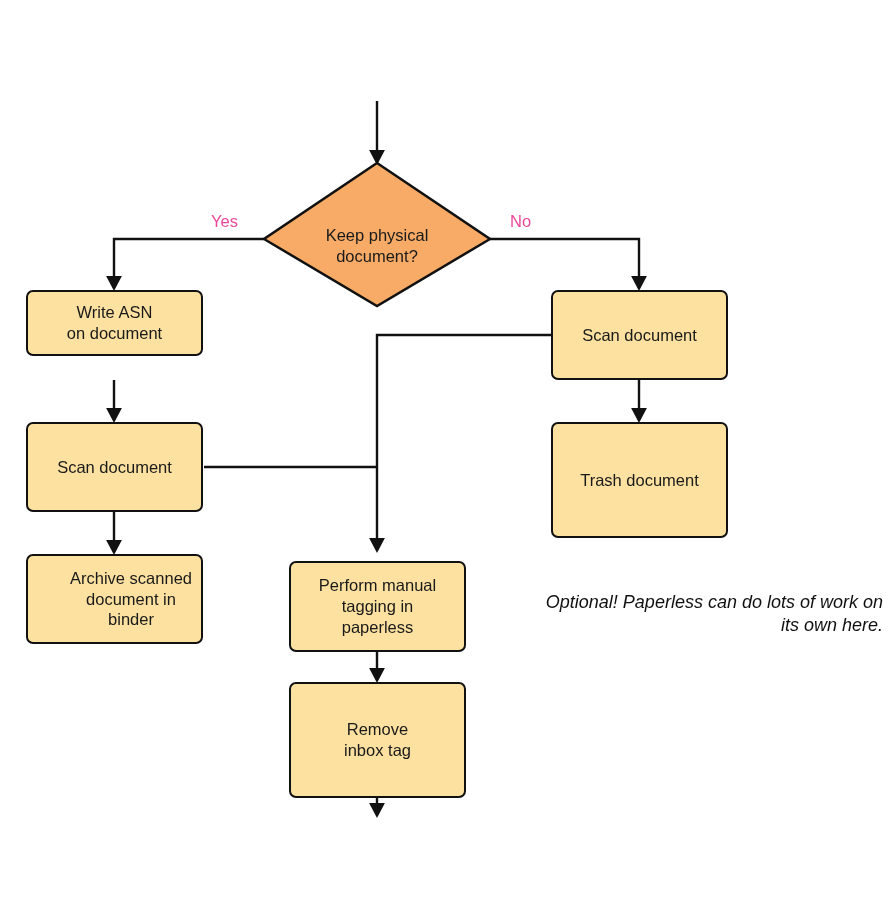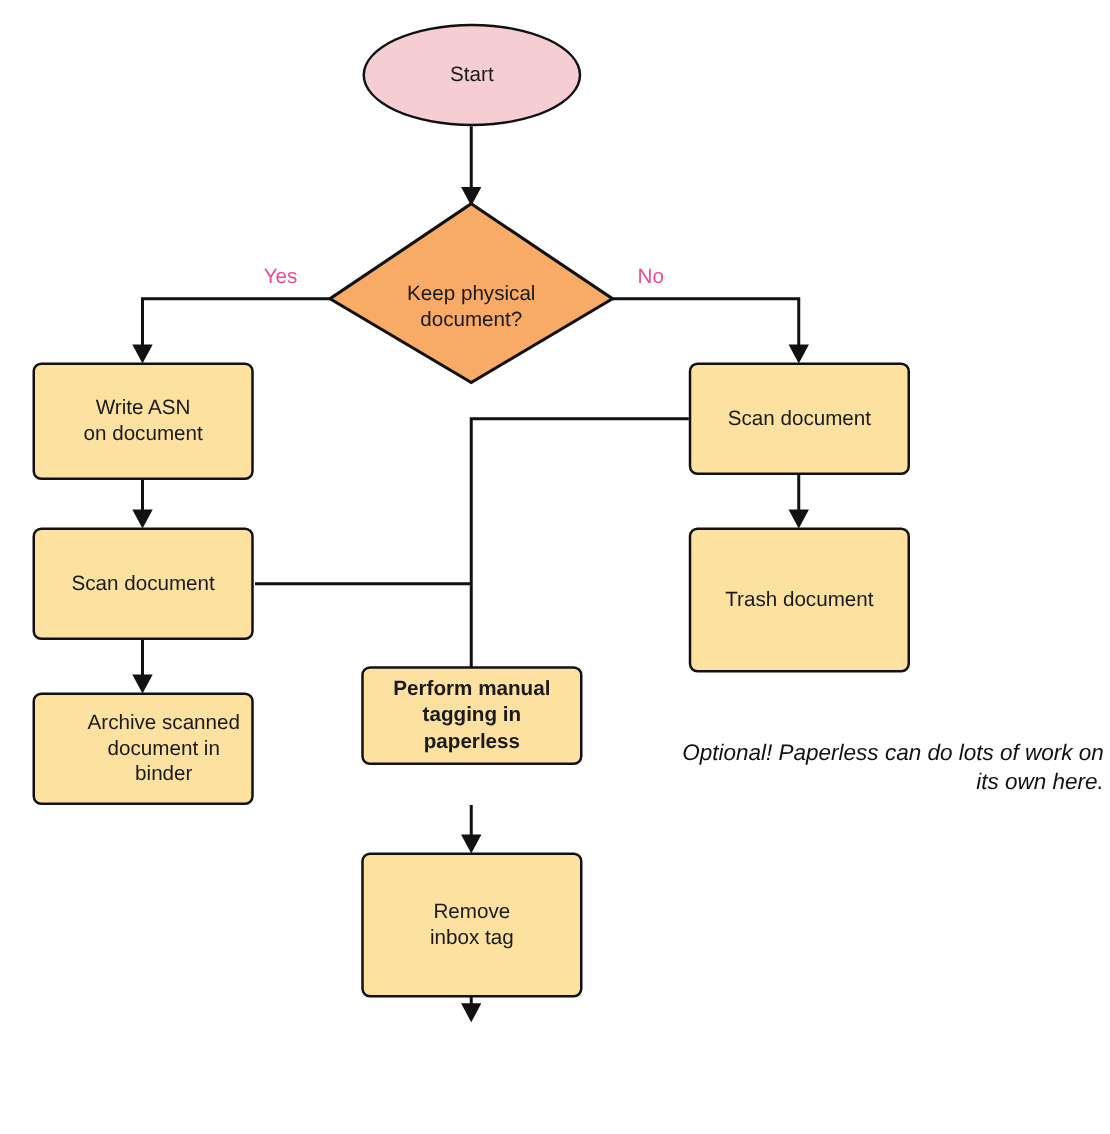--- a/index.html
+++ b/index.html
@@ -98,33 +98,30 @@
       <path d="M204,467 L377,467"></path>
 
       <path d="M377,644 L377,680" marker-end="url(#arrow)"></path>
 
       <path d="M377,772 L377,815" marker-end="url(#arrow)"></path>
     </g>
 
     <polygon points="377,163 490,239 377,306 264,239" fill="#f7ab66" stroke="#111111" stroke-width="2.5"></polygon>
   </svg>
 
-  <div class="node terminal" style="left:290px; top:19px; width:175px; height:82px;">
-    <span>Start</span>
-  </div>
 
   <div class="node decision-label" style="left:292px; top:211px; width:170px; height:56px;">
     <span>Keep physical
 document?</span>
   </div>
 
   <div class="edge-label" style="left:211px; top:212px;">Yes</div>
   <div class="edge-label" style="left:510px; top:212px;">No</div>
 
-  <div class="node process" style="left:26px; top:290px; width:177px; height:94px;">
+  <div class="node process" style="left:26px; top:290px; width:177px; height:66px;">
     <span>Write ASN
 on document</span>
   </div>
 
   <div class="node process" style="left:26px; top:422px; width:177px; height:90px;">
     <span>Scan document</span>
   </div>
 
   <div class="node process" style="left:26px; top:554px; width:177px; height:90px;padding-left:33px;">
     <span>Archive scanned
@@ -133,21 +130,21 @@
   </div>
 
   <div class="node process" style="left:551px; top:290px; width:177px; height:90px;">
     <span>Scan document</span>
   </div>
 
   <div class="node process" style="left:551px; top:422px; width:177px; height:116px;">
     <span>Trash document</span>
   </div>
 
-  <div class="node process" style="left:289px; top:533px; width:177px; height:79px;font-weight:bold;">
+  <div class="node process" style="left:289px; top:561px; width:177px; height:91px;">
     <span>Perform manual
 tagging in
 paperless</span>
   </div>
 
   <div class="node process" style="left:289px; top:682px; width:177px; height:116px;">
     <span>Remove
 inbox tag</span>
   </div>
 

